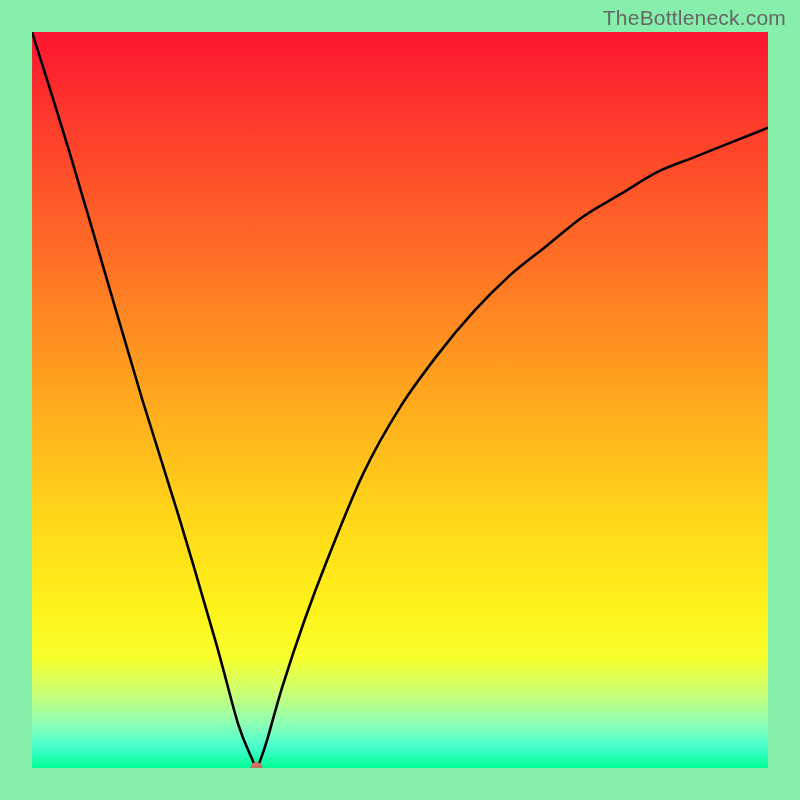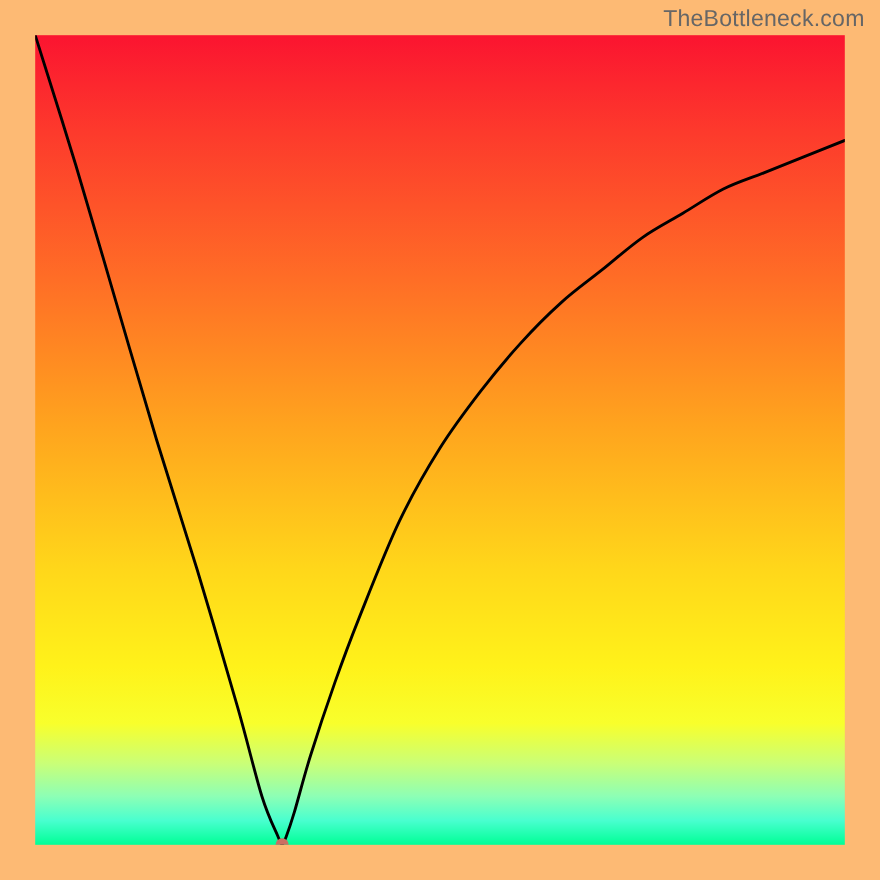--- a/index.html
+++ b/index.html
@@ -8,21 +8,21 @@
     width: 800px;
     height: 800px;
     overflow: hidden;
     background: #000;
     font-family: Arial, Helvetica, sans-serif;
   }
   .frame {
     position: relative;
     width: 800px;
     height: 800px;
-    background: #fdba74;
+    background: #86efac;
   }
   .plot-area {
     position: absolute;
     left: 32px;
     top: 32px;
     width: 736px;
     height: 736px;
     background: linear-gradient(
       to bottom,
       #fb1430 0%,

